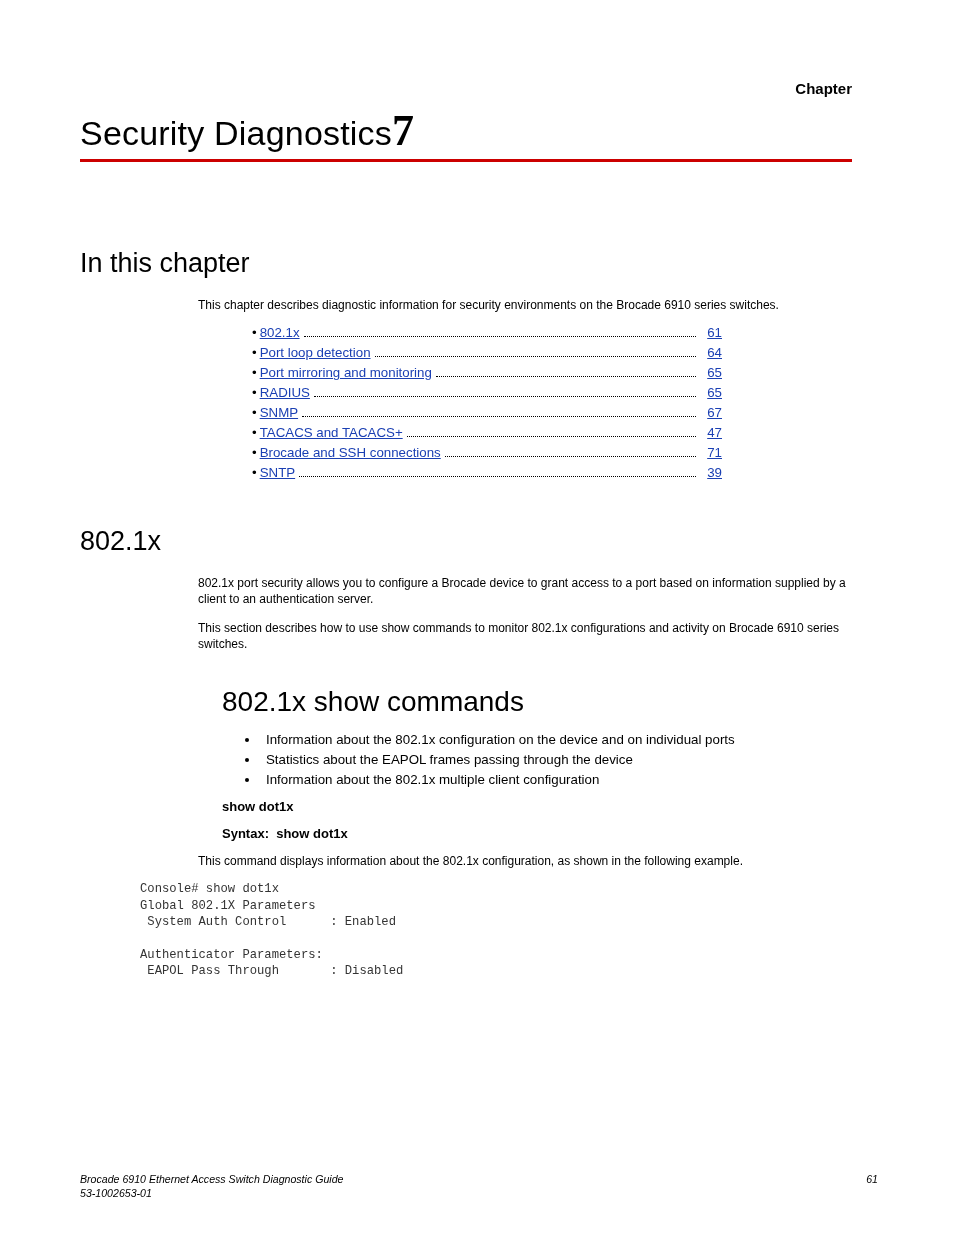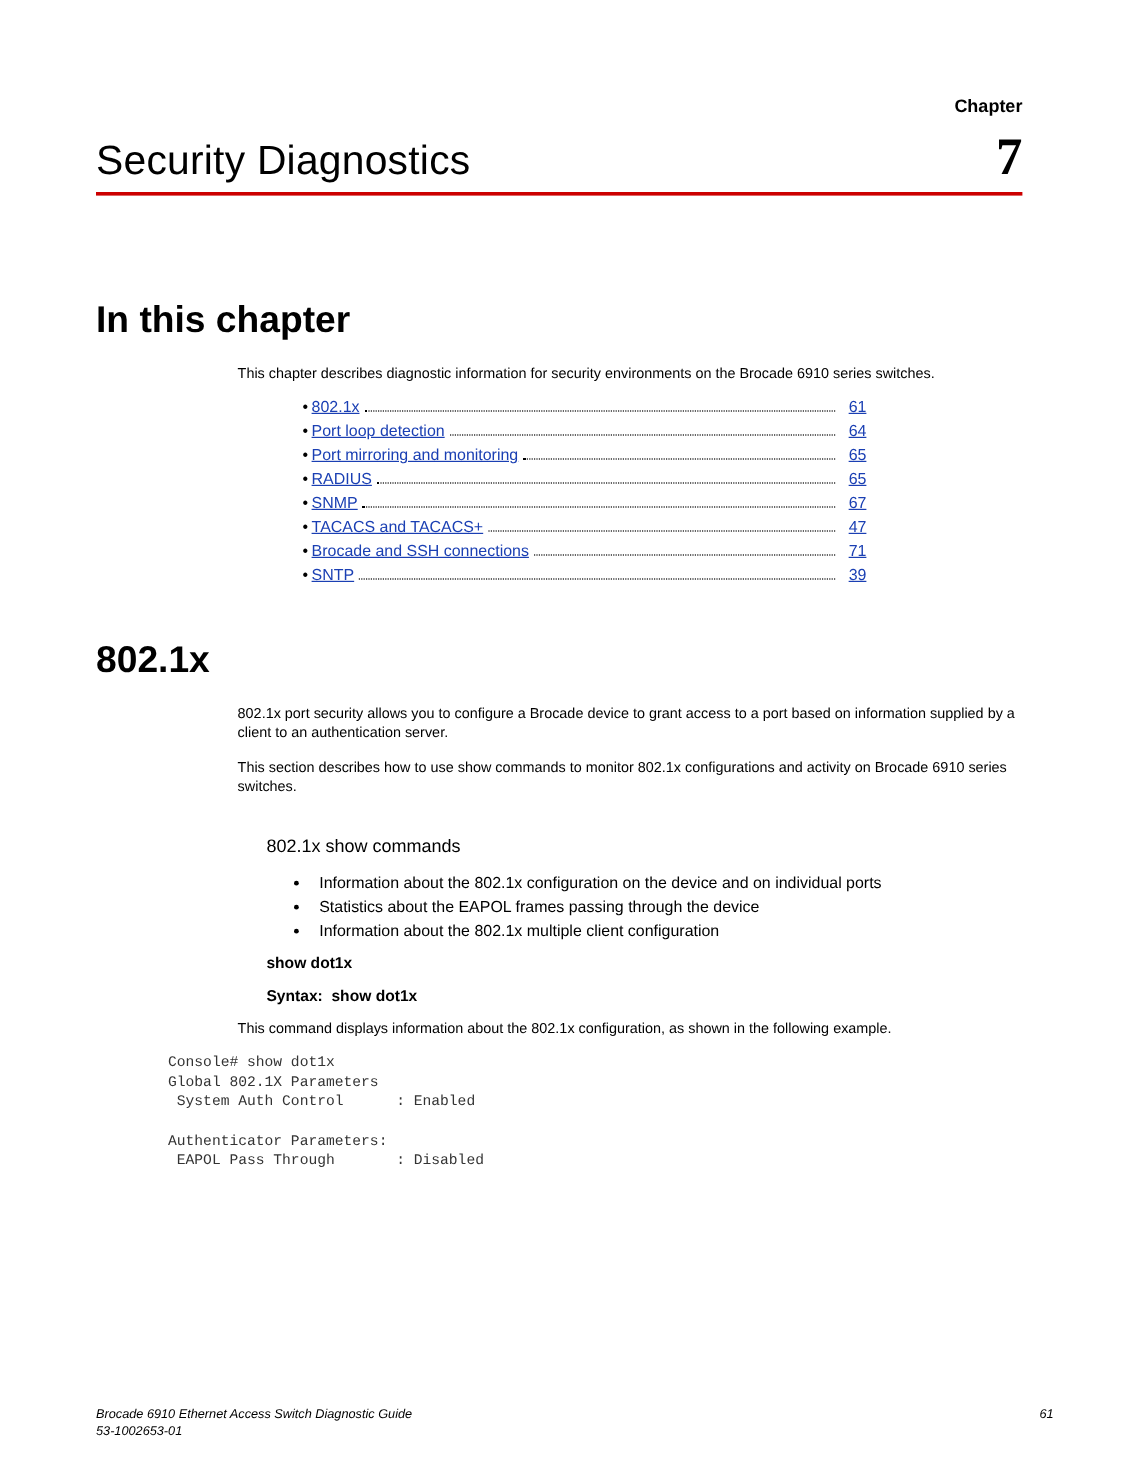--- a/index.html
+++ b/index.html
@@ -19,24 +19,22 @@
     box-sizing: border-box;
   }
   .chapter-label {
     text-align: right;
     font-weight: bold;
     font-size: 15px;
     margin-bottom: 2px;
   }
   .title-row {
     display: flex;
-    justify-content: space-between;
     align-items: baseline;
     margin-top: 12px;
-    gap: 40px;
   }
   .chapter-title {
     font-family: "Arial Narrow", Arial, sans-serif;
     font-stretch: condensed;
     font-size: 34px;
     font-weight: 400;
     letter-spacing: 0.2px;
   }
   .chapter-number {
     font-family: Georgia, "Times New Roman", serif;
@@ -45,32 +43,32 @@
     line-height: 1;
   }
   .red-rule {
     border: none;
     border-top: 3px solid #c00;
     margin: 6px 0 0 0;
   }
   .h2 {
     font-family: "Arial Narrow", Arial, sans-serif;
     font-stretch: condensed;
-    font-size: 31px;
-    font-weight: 700;
+    font-size: 27px;
+    font-weight: 400;
     margin-top: 86px;
     margin-bottom: 18px;
   }
   .h2.section2 {
     margin-top: 46px;
   }
   .h3 {
     font-family: "Arial Narrow", Arial, sans-serif;
     font-stretch: condensed;
-    font-size: 15px;
+    font-size: 28px;
     font-weight: 400;
     margin-top: 34px;
     margin-bottom: 14px;
     margin-left: 142px;
   }
   .body-text {
     font-size: 12px;
     line-height: 1.35;
     margin-left: 118px;
     margin-right: 0;

